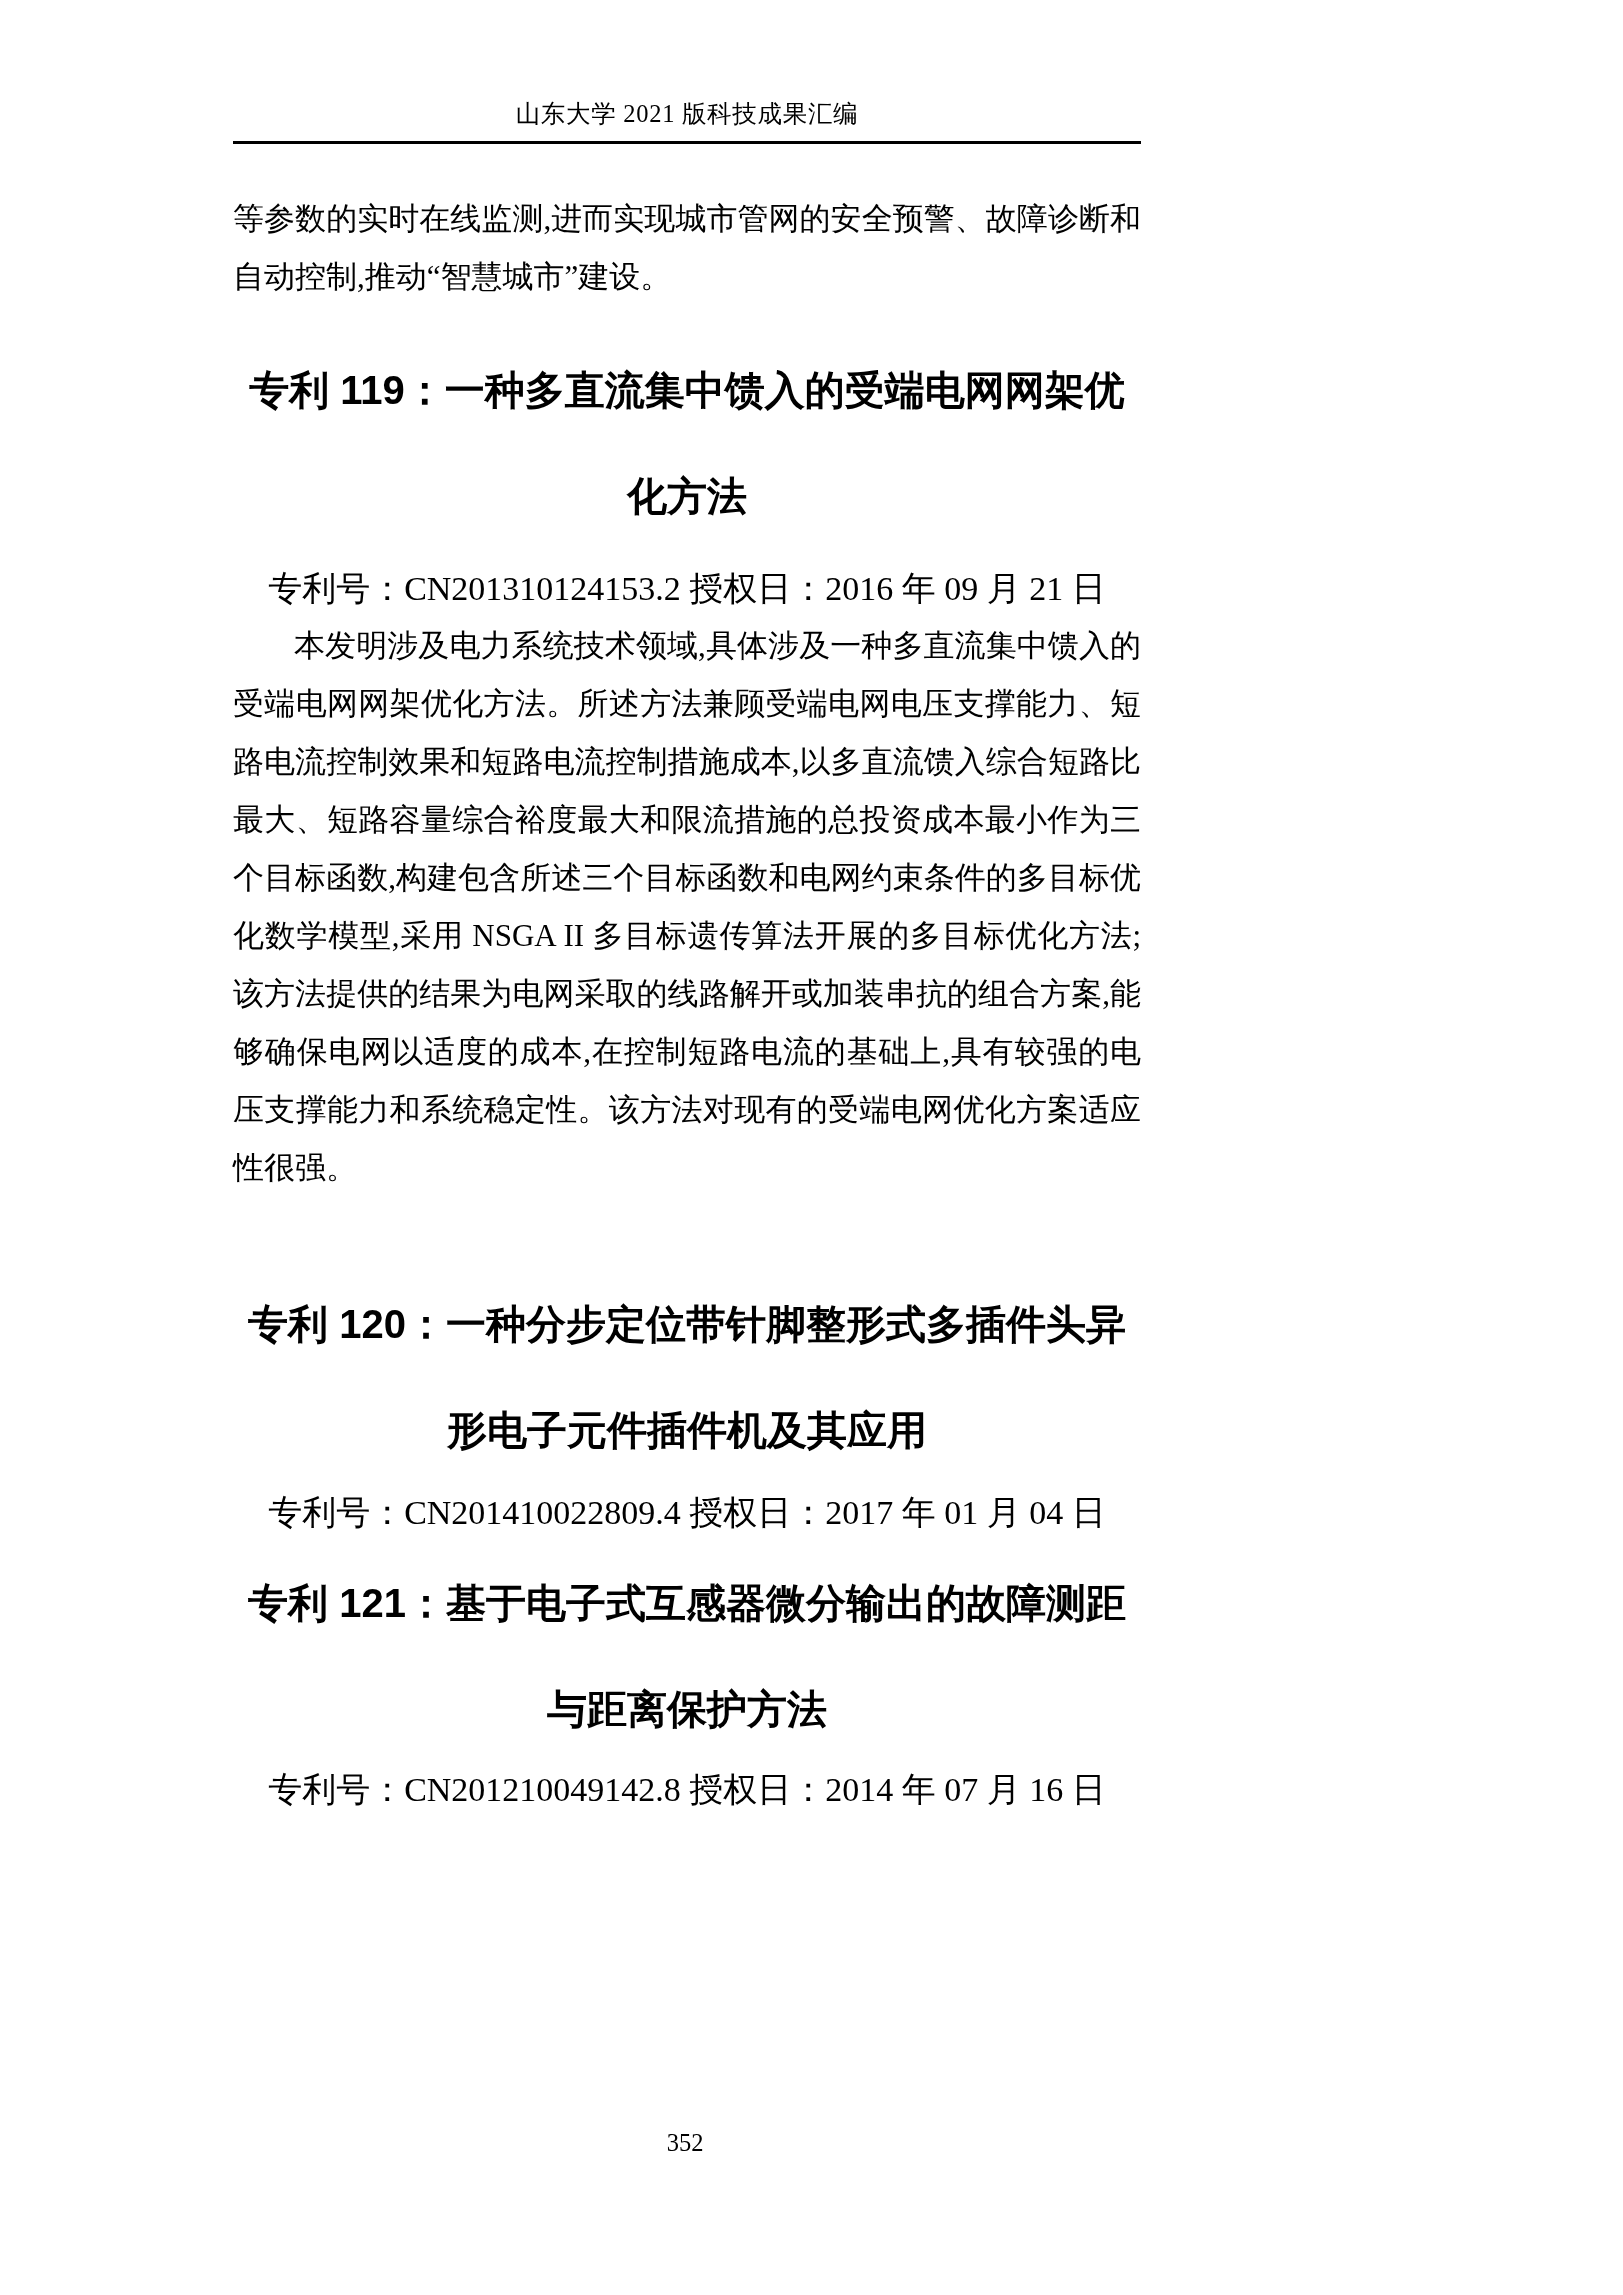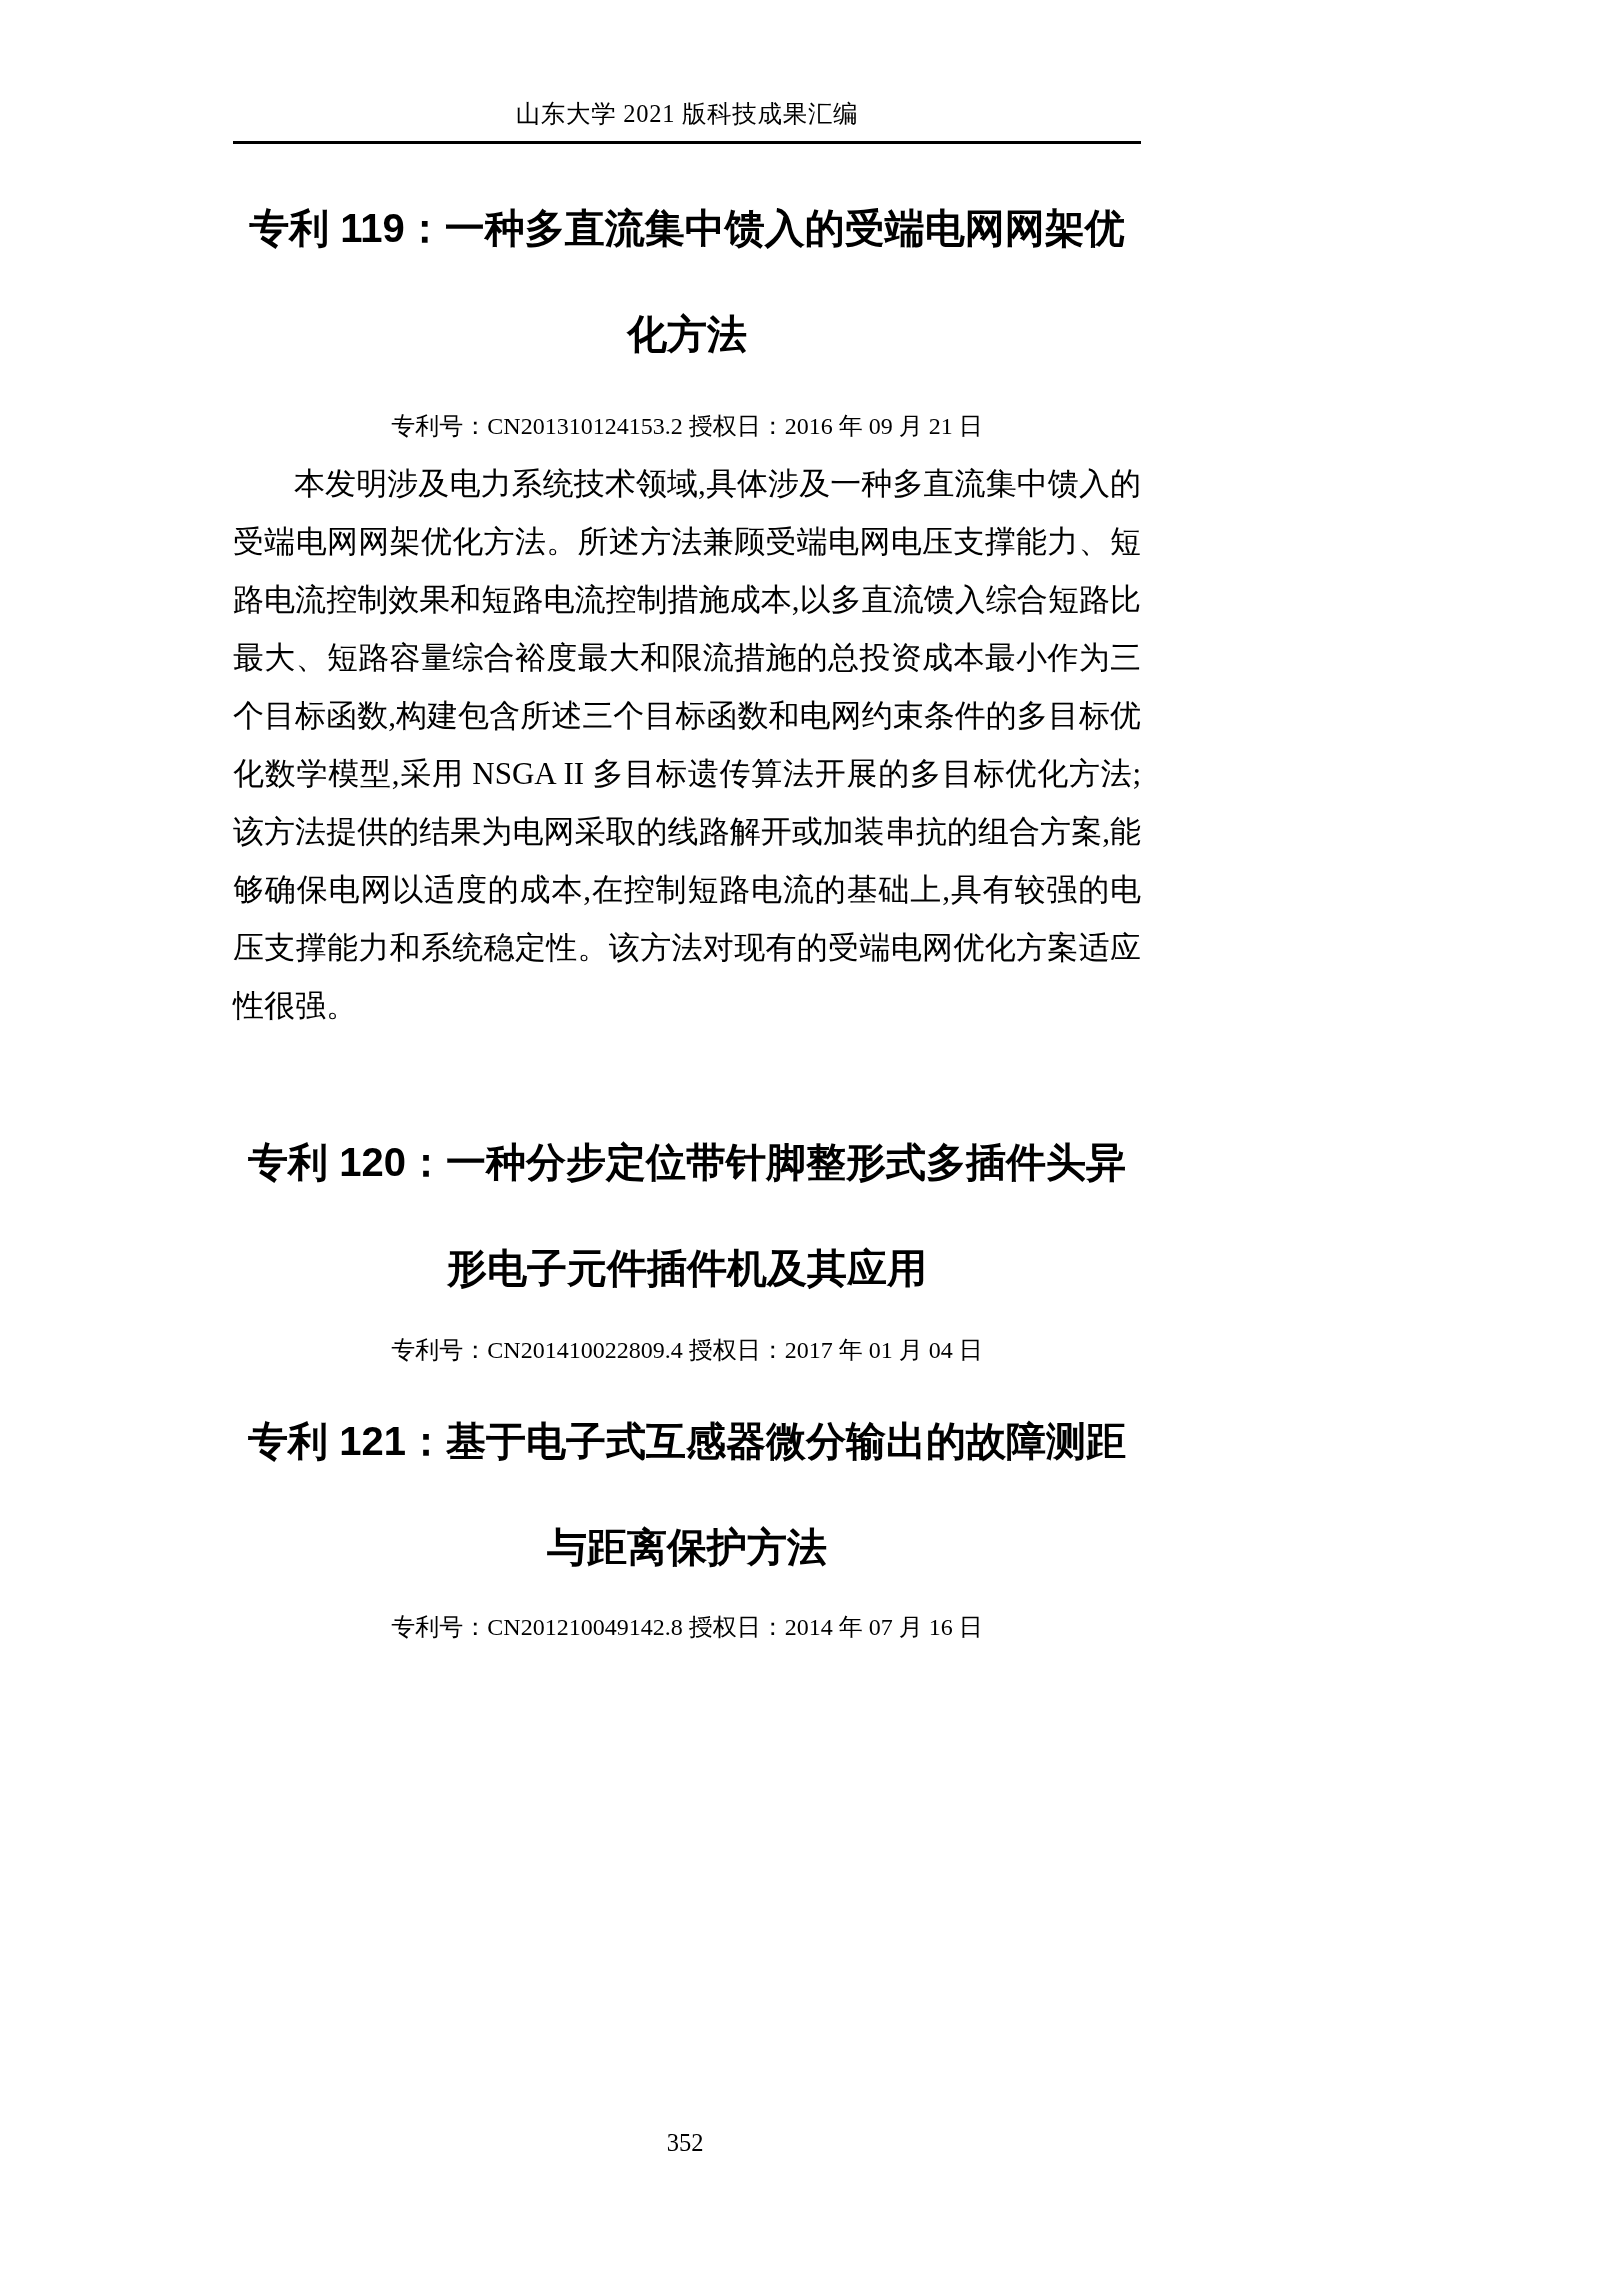--- a/index.html
+++ b/index.html
@@ -45,21 +45,21 @@
     text-indent: 61px;
   }
   .patent-heading {
     font-family: "Liberation Sans", sans-serif;
     font-weight: bold;
     font-size: 40px;
     line-height: 106px;
     text-align: center;
   }
   .pat-num {
-    font-size: 24px;
+    font-size: 34px;
     line-height: 41px;
     text-align: center;
   }
   #h119  { margin-top: 31px; }
   #pn119 { margin-top: 19px; }
   #ab119 { margin-top: 7.5px; }
   #h120  { margin-top: 74px; }
   #pn120 { margin-top: 9.5px; }
   #ab120 { margin-top: 10.2px; }
   #h121  { margin-top: 16.4px; }
@@ -76,20 +76,21 @@
   }
 </style>
 </head>
 <body>
 
 <div class="page">
 
   <div class="doc-header">山东大学 2021 版科技成果汇编</div>
   <div class="header-rule"></div>
 
+  <p class="body-text intro" style="margin-bottom:0; margin-top:46px;">等参数的实时在线监测,进而实现城市管网的安全预警、故障诊断和自动控制,推动“智慧城市”建设。</p>
 
   <section>
     <div id="h119" class="patent-heading">专利 119：一种多直流集中馈入的受端电网网架优化方法</div>
     <div id="pn119" class="pat-num">专利号：CN201310124153.2 授权日：2016 年 09 月 21 日</div>
     <p id="ab119" class="body-text abstract" style="margin-bottom:0;">本发明涉及电力系统技术领域,具体涉及一种多直流集中馈入的受端电网网架优化方法。所述方法兼顾受端电网电压支撑能力、短路电流控制效果和短路电流控制措施成本,以多直流馈入综合短路比最大、短路容量综合裕度最大和限流措施的总投资成本最小作为三个目标函数,构建包含所述三个目标函数和电网约束条件的多目标优化数学模型,采用 NSGA II 多目标遗传算法开展的多目标优化方法;该方法提供的结果为电网采取的线路解开或加装串抗的组合方案,能够确保电网以适度的成本,在控制短路电流的基础上,具有较强的电压支撑能力和系统稳定性。该方法对现有的受端电网优化方案适应性很强。</p>
   </section>
 
   <section>
     <div id="h120" class="patent-heading">专利 120：一种分步定位带针脚整形式多插件头异形电子元件插件机及其应用</div>
     <div id="pn120" class="pat-num">专利号：CN201410022809.4 授权日：2017 年 01 月 04 日</div>

